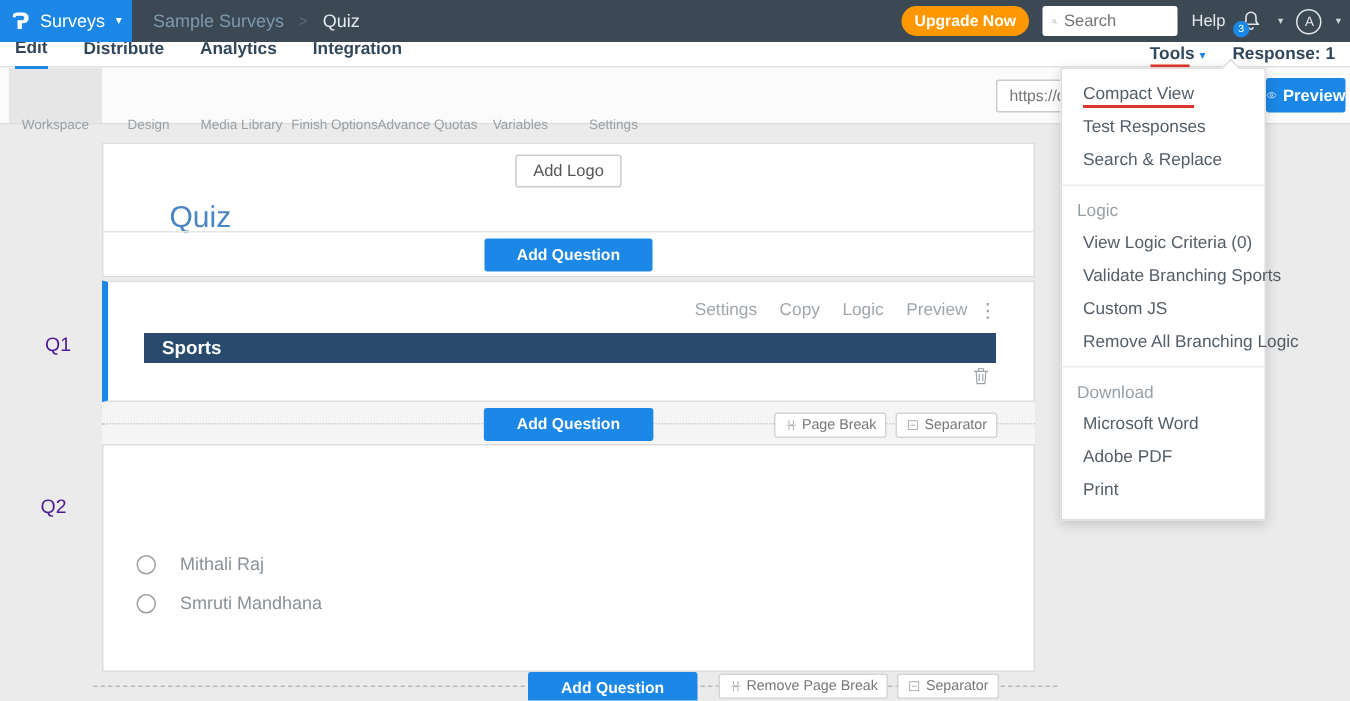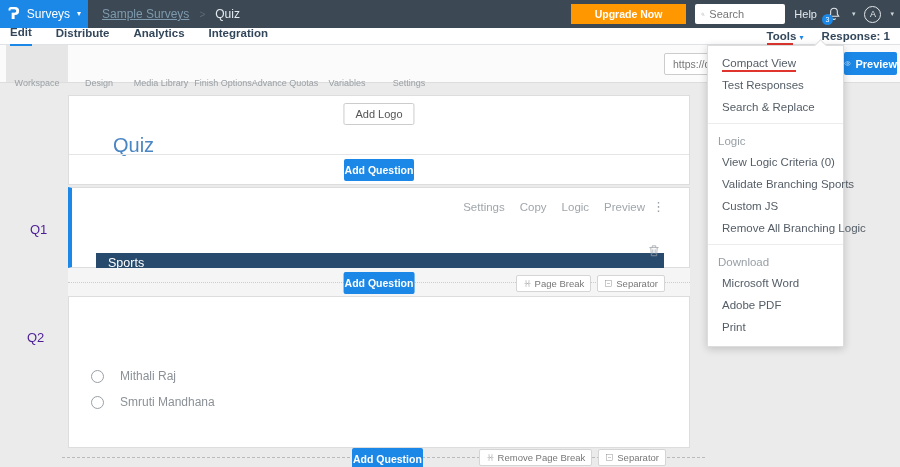--- a/index.html
+++ b/index.html
@@ -6,25 +6,25 @@
   html,body { width:900px; height:467px; overflow:hidden; }
   body { font-family:"Liberation Sans","DejaVu Sans",sans-serif; background:#ebebeb; position:relative; font-size:12px; color:#33475b; }
 
   
   .hdr { position:absolute; left:0; top:0; width:900px; height:28px; background:#3c4853; display:flex; align-items:center; z-index:30; }
   .logo-box { width:88px; height:28px; background:#1b87e6; color:#fff; display:flex; align-items:center; padding:0 8px; gap:7px; }
   .logo-glyph { font-family:"DejaVu Sans",sans-serif; font-size:15px; font-weight:bold; line-height:1; }
   .logo-box .lbl { font-size:12px; }
   .caret { font-size:8px; line-height:1; }
   .crumbs { display:flex; align-items:center; gap:10px; margin-left:14px; }
-  .crumb-light { color:#7d9aae; font-size:12px;text-decoration:underline; }
+  .crumb-light { color:#7d9aae; font-size:12px; }
   .crumb-sep { color:#5c6b76; font-size:10px; }
   .crumb-cur { color:#e4ebf1; font-size:12px; }
   .hdr-right { margin-left:auto; display:flex; align-items:center; gap:9px; padding-right:6px; }
-  .upgrade { background:#ff9800; color:#fff; border:none; font-weight:bold; font-size:10.5px; padding:4px 24px; border-radius:0; cursor:pointer; }
+  .upgrade { background:#ff9800; color:#fff; border:none; font-weight:bold; font-size:10.5px; padding:4px 9px; border-radius:10px; cursor:pointer; }
   .searchbox { background:#fff; border-radius:2px; width:90px; height:20px; display:flex; align-items:center; padding:0 6px; gap:4px; color:#8a939b; }
   .searchbox input { border:none; outline:none; width:70px; font-size:11px; color:#444; background:transparent; }
   .help { color:#e3e8ec; font-size:11px; }
   .bell-wrap { position:relative; width:17px; height:18px; }
   .badge { position:absolute; left:-4px; bottom:-2px; background:#1b87e6; color:#fff; font-size:7px; width:11px; height:11px; border-radius:50%; display:flex; align-items:center; justify-content:center; }
   .mini-caret { color:#cfd6da; font-size:7px; }
   .avatar { width:17px; height:17px; border:1.5px solid #e3e8ec; border-radius:50%; color:#e3e8ec; font-size:9px; display:flex; align-items:center; justify-content:center; }
 
   
   .tabbar { position:absolute; left:0; top:28px; width:900px; height:17px; background:#fff; border-bottom:1px solid #dfe3e6; display:flex; align-items:center; padding:0 10px; z-index:25; }
@@ -48,27 +48,27 @@
 
   
   .content { position:absolute; left:0; top:83px; width:900px; height:384px; background:#ebebeb; }
   .qlabel { position:absolute; font-size:13px; color:#4c1d95;margin-left:27px; }
   .card { position:absolute; left:68px; width:622px; background:#fff; border:1px solid #ddd; }
 
   .sec-top { top:12px; height:90px; }
   .addlogo { position:absolute; left:50%; transform:translateX(-50%); top:7px; background:#fff; border:1px solid #ccc; border-radius:2px; font-size:11px; color:#555; padding:4px 11px; cursor:pointer; }
   .survey-title { position:absolute; left:44px; top:38px; font-size:20px; color:#4a86c4; }
   .addq-strip { position:absolute; left:0; right:0; bottom:0; height:30px; border-top:1px solid #e5e5e5; display:flex; align-items:center; justify-content:center; }
-  .addq-btn { background:#1b87e6; color:#fff; border:none; border-radius:2px; font-size:10.5px; font-weight:bold; padding:5px 1px; cursor:pointer; }
+  .addq-btn { background:#1b87e6; color:#fff; border:none; border-radius:2px; font-size:10.5px; font-weight:bold; padding:5px 22px; cursor:pointer; }
 
   .q1-card { top:104px; height:81px; border-left:4px solid #1b87e6; }
   .q1-actions { position:absolute; right:44px; top:13px; display:flex; gap:15px; }
   .q1-actions span { font-size:11.5px; color:#a0a6ab; cursor:pointer; }
   .kebab { position:absolute; right:24px; top:11px; color:#9aa0a5; font-size:13px; cursor:pointer; }
-  .qheader-bar { position:absolute; left:24px; right:25px; top:34px; height:20px; background:#274a6d; color:#fff; font-size:12.5px; font-weight:normal; display:flex; align-items:center; padding-left:12px;margin-top:31px; }
+  .qheader-bar { position:absolute; left:24px; right:25px; top:34px; height:20px; background:#274a6d; color:#fff; font-size:12.5px; font-weight:bold; display:flex; align-items:center; padding-left:12px; }
   .trash { position:absolute; right:28px; bottom:6px; cursor:pointer; }
   .trash svg { stroke:#9aa0a5; fill:none; stroke-width:1.3; }
 
   .mid-strip { position:absolute; left:68px; top:185px; width:622px; height:28px; background:#f5f5f5; }
   .mid-line { position:absolute; left:0; right:0; top:14px; border-top:1px dotted #ccc; }
   .mid-strip .addq-btn { position:absolute; left:50%; transform:translateX(-50%); top:4px; }
   .small-btns { position:absolute; right:25px; top:7px; display:flex; gap:6px; }
   .sbtn { background:#fff; border:1px solid #d5d5d5; border-radius:2px; font-size:9.5px; color:#777; padding:2px 6px; display:flex; align-items:center; gap:3px; cursor:pointer; }
   .sbtn svg { stroke:#888; fill:none; stroke-width:1.2; }
 

